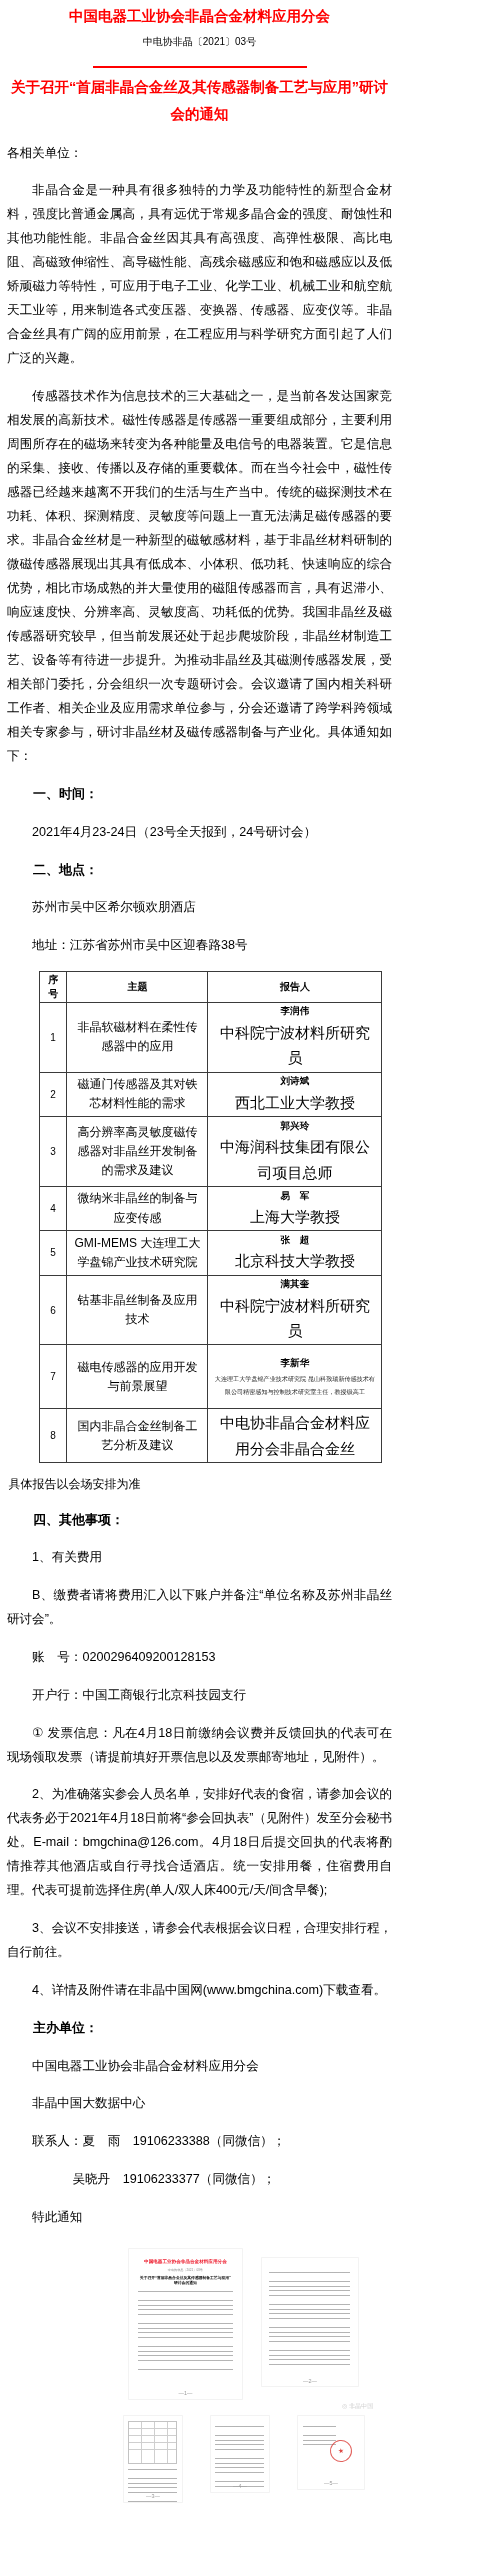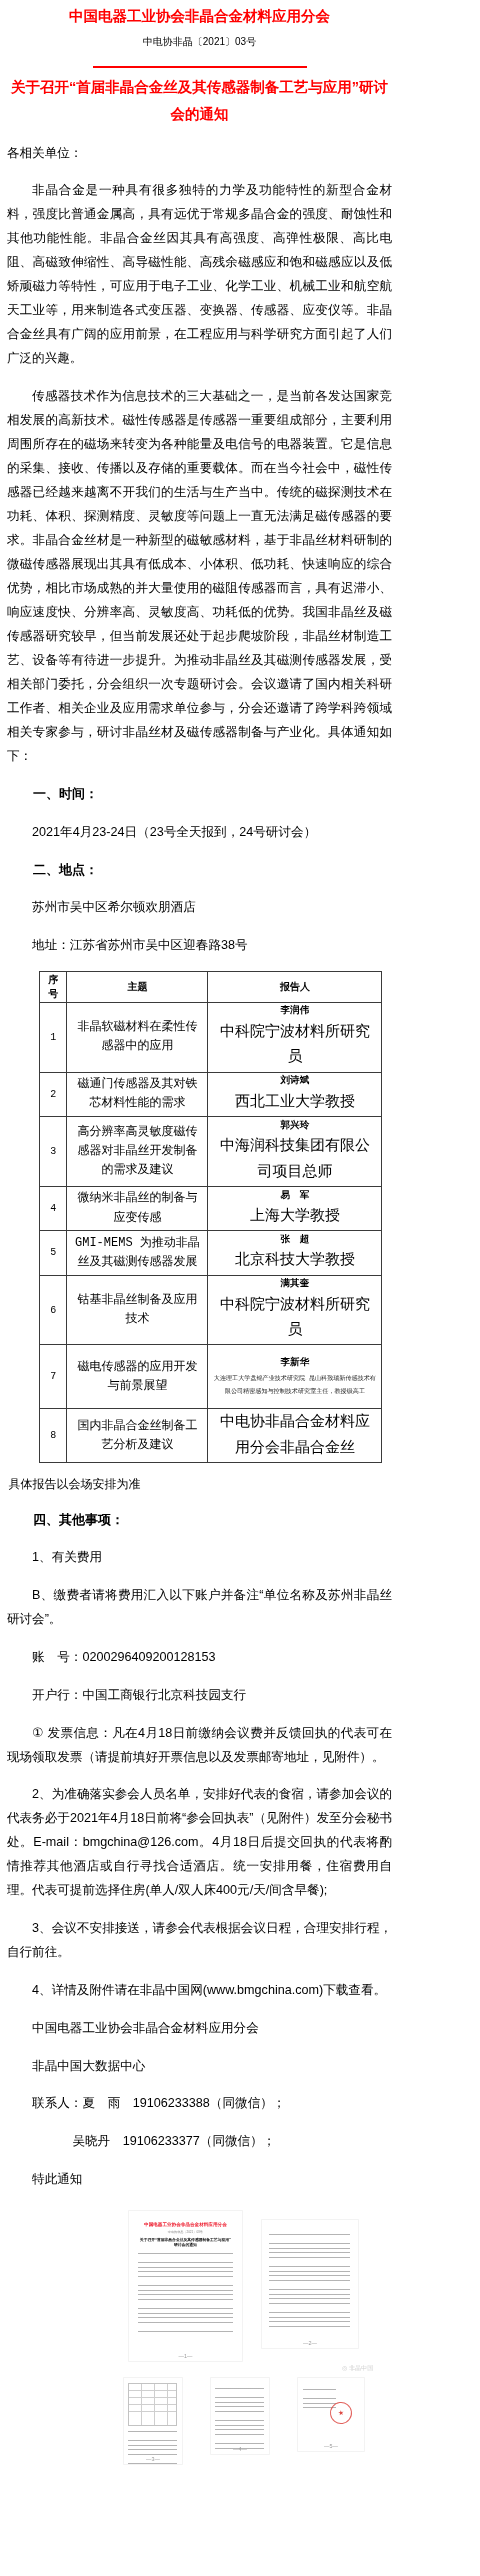--- a/index.html
+++ b/index.html
@@ -16,21 +16,21 @@
 
   .para{font-size:12.6px;line-height:24px;text-indent:2em;margin:0 0 13.8px 0;
         text-align:justify;}
   .salutation{text-indent:0;margin-top:13px;}
   .sec{font-size:13px;font-weight:bold;line-height:24px;text-indent:2em;
        margin:0 0 13.8px 0;}
   .note{font-size:12px;line-height:20px;margin:0 0 13.8px 0;text-indent:0;
         padding-left:1.5px;}
 
   .rtable{border-collapse:collapse;margin:0 0 10.7px 32px;
-          font-family:Liberation Mono, monospace;
+          font-family:Liberation Sans, sans-serif;
           table-layout:fixed;width:330px;}
   .rtable th,.rtable td{border:0.8px solid #3a3a3a;text-align:center;
           vertical-align:middle;padding:0.8px 4.6px;}
   .rtable th{font-size:10px;font-weight:bold;height:14.5px;}
   .col-no{width:27.5px;}
   .col-topic{width:141px;}
   .col-speaker{width:174px;}
   .rtable td.no{font-size:10px;}
   .rtable td.topic{font-size:12px;line-height:1.6;}
   .rtable tr.r{height:35px;}
@@ -140,21 +140,21 @@
     <tr class="r">
       <td class="no">4</td>
       <td class="topic">微纳米非晶丝的制备与应变传感</td>
       <td>
             <span class="rep-name">易　军</span>
             <span class="rep-title">上海大学教授</span>
           </td>
     </tr>
     <tr class="r">
       <td class="no">5</td>
-      <td class="topic">GMI-MEMS 为推动非晶丝及其磁测传感器发展</td>
+      <td class="topic">GMI-MEMS 大连理工大学盘锦产业技术研究院</td>
       <td>
             <span class="rep-name">张　超</span>
             <span class="rep-title">北京科技大学教授</span>
           </td>
     </tr>
     <tr class="r">
       <td class="no">6</td>
       <td class="topic">钴基非晶丝制备及应用技术</td>
       <td>
             <span class="rep-name">满其奎</span>
@@ -184,20 +184,21 @@
   <h3 class="sec">四、其他事项：</h3>
   <p class="para">1、有关费用</p>
   <p class="para">B、缴费者请将费用汇入以下账户并备注“单位名称及苏州非晶丝研讨会”。</p>
   <p class="para">账　号：0200296409200128153</p>
   <p class="para">开户行：中国工商银行北京科技园支行</p>
   <p class="para">① 发票信息：凡在4月18日前缴纳会议费并反馈回执的代表可在现场领取发票（请提前填好开票信息以及发票邮寄地址，见附件）。</p>
   <p class="para">2、为准确落实参会人员名单，安排好代表的食宿，请参加会议的代表务必于2021年4月18日前将“参会回执表”（见附件）发至分会秘书处。E-mail：bmgchina@126.com。4月18日后提交回执的代表将酌情推荐其他酒店或自行寻找合适酒店。统一安排用餐，住宿费用自理。代表可提前选择住房(单人/双人床400元/天/间含早餐);</p>
   <p class="para">3、会议不安排接送，请参会代表根据会议日程，合理安排行程，自行前往。</p>
   <p class="para">4、详情及附件请在非晶中国网(www.bmgchina.com)下载查看。</p>
 
+  <p class="para sec">主办单位：</p>
   <p class="para">中国电器工业协会非晶合金材料应用分会</p>
   <p class="para">非晶中国大数据中心</p>
   <p class="para">联系人：夏　雨　19106233388（同微信）；</p>
   <p class="para contact-2">吴晓丹　19106233377（同微信）；</p>
   <p class="para">特此通知</p>
 
   <div class="attach">
     <div class="thumb-row row1">
       <div class="pageThumb pt1">
         <div class="mini-title">中国电器工业协会非晶合金材料应用分会</div>

